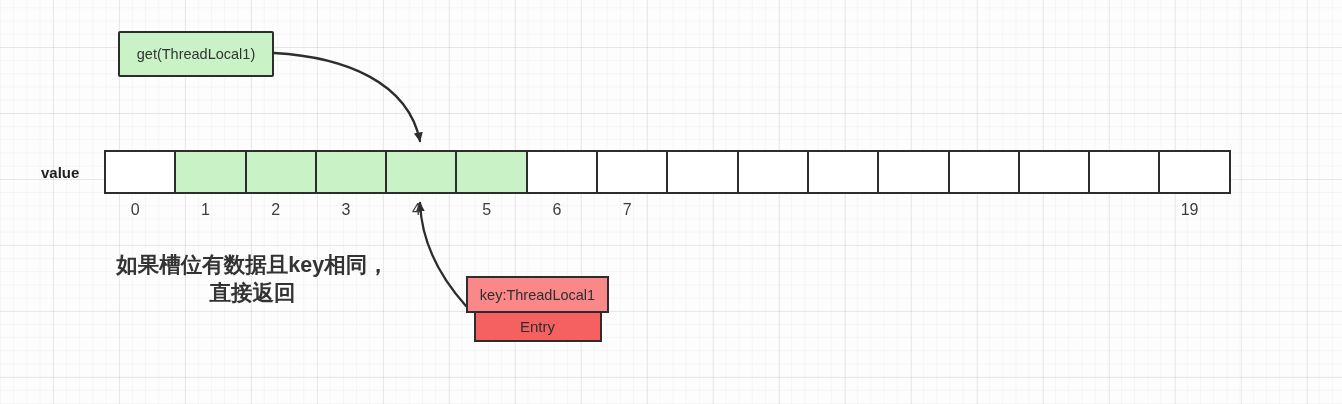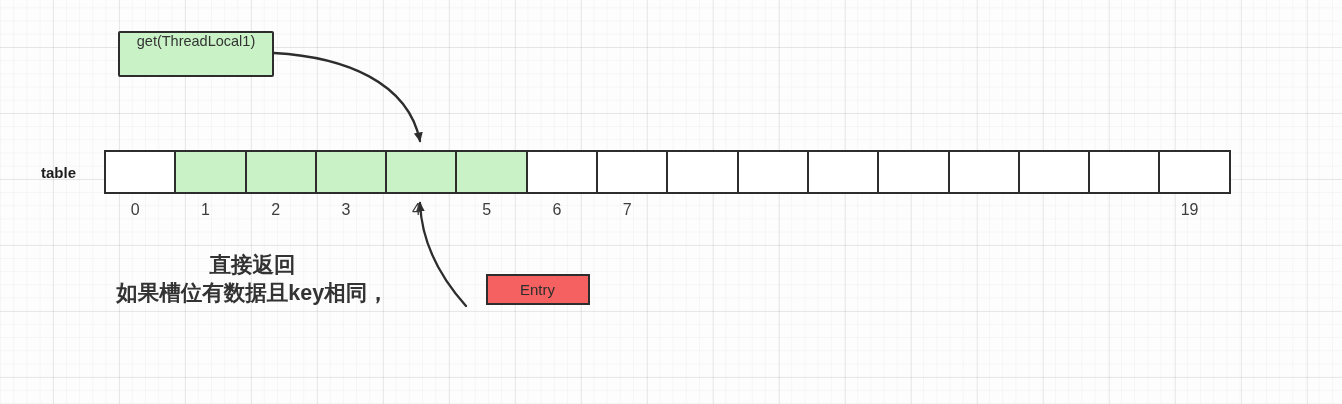--- a/index.html
+++ b/index.html
@@ -26,21 +26,21 @@
       linear-gradient(to right, rgba(120,120,120,0.055) 1px, transparent 1px),
       linear-gradient(to bottom, rgba(120,120,120,0.055) 1px, transparent 1px);
     background-size:66px 66px,66px 66px,13.2px 13.2px,13.2px 13.2px;
     background-position:53px 47px,53px 47px,0px 7.4px,0px 7.4px;
   }
   .get-box{
     position:absolute;left:118px;top:31px;width:156px;height:46px;
     background:var(--green-fill);
     border:2.5px solid var(--line-color);
     border-radius:2px;
-    display:flex;align-items:flex-start;justify-content:center;
+    display:flex;align-items:center;justify-content:center;
     font-size:14.5px;color:var(--text-dark);
   }
   .arrows{position:absolute;left:0;top:0;pointer-events:none;}
   .arrow{stroke:var(--line-color);stroke-width:2.3;fill:none;stroke-linecap:round;}
   .arrowhead{fill:var(--line-color);}
   .table-label{
     position:absolute;left:41px;top:164px;
     font-size:15px;font-weight:bold;color:#1d1d1d;
   }
   .slots{
@@ -75,21 +75,21 @@
   }
   .kv{
     width:143px;height:37px;
     background:var(--salmon-fill);
     border:2.5px solid var(--line-color);
     display:flex;align-items:center;justify-content:center;
     font-size:14.5px;color:#2e2e2e;
   }
   .kv.val{height:38px;margin-top:-2.5px;}
   .entry-type{
-    width:104px;height:31px;
+    width:128px;height:31px;
     margin:-2.5px auto 0 auto;
     background:var(--red-fill);
     border:2.5px solid var(--line-color);
     display:flex;align-items:center;justify-content:center;
     font-size:15px;color:#2e2e2e;
   }
 </style>
 </head>
 <body>
 
@@ -102,21 +102,21 @@
   <svg class="arrows" width="1342" height="404" viewBox="0 0 1342 404">
     <defs>
       <marker id="ah" markerWidth="11" markerHeight="10" refX="8.5" refY="4.5" orient="auto" markerUnits="userSpaceOnUse">
         <path class="arrowhead" d="M0,0 L9.5,4.5 L0,9 Z"></path>
       </marker>
     </defs>
     <path class="arrow" d="M 274 53 C 345 57, 408 82, 420 141" marker-end="url(#ah)"></path>
     <path class="arrow" d="M 466 306 C 449 287, 422 252, 420 203" marker-end="url(#ah)"></path>
   </svg>
 
-  <div class="table-label">table</div>
+  <div class="table-label">value</div>
 
   <div class="slots" id="slots">
       <div class="slot"></div>
       <div class="slot green"></div>
       <div class="slot green"></div>
       <div class="slot green"></div>
       <div class="slot green"></div>
       <div class="slot green"></div>
       <div class="slot"></div>
       <div class="slot"></div>
@@ -143,21 +143,22 @@
       <div class="slot-index"></div>
       <div class="slot-index"></div>
       <div class="slot-index"></div>
       <div class="slot-index"></div>
       <div class="slot-index"></div>
       <div class="slot-index"></div>
       <div class="slot-index">19</div>
     </div>
 
   <div class="note">
+    <div>如果槽位有数据且key相同，</div>
     <div>直接返回</div>
-    <div>如果槽位有数据且key相同，</div>
   </div>
 
   <div class="entry-stack">
+    <div class="kv key">key:ThreadLocal1</div>
     <div class="entry-type">Entry</div>
   </div>
 
 </div>
 
 </body></html>

